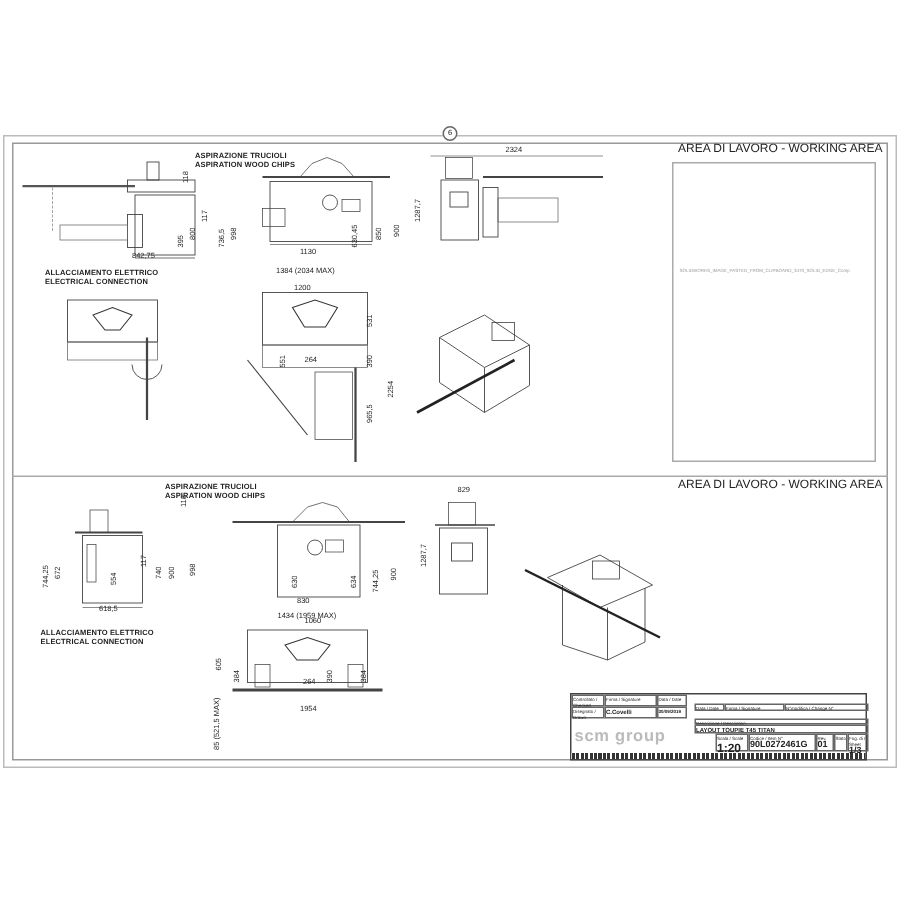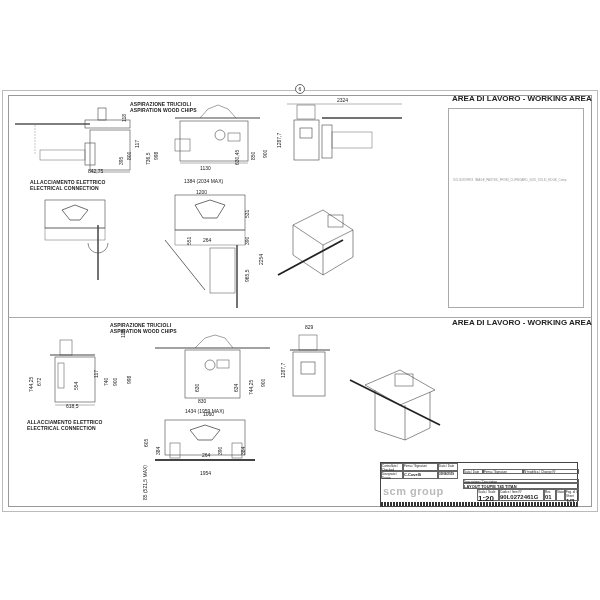--- a/index.html
+++ b/index.html
@@ -4,21 +4,21 @@
 <style>
   html,body{margin:0;padding:0;background:#fff;}
   body{width:600px;height:600px;position:relative;overflow:hidden;font-family:"Liberation Sans",sans-serif;color:#222;}
   .sheet{position:absolute;left:2px;top:90px;width:596px;height:422px;border:1px solid #bbb;box-sizing:border-box;}
   .inner{position:absolute;left:5px;top:4px;width:584px;height:412px;border:1px solid #999;box-sizing:border-box;}
   .divider{position:absolute;left:5px;top:226px;width:584px;height:1px;background:#aaa;}
   .ref-mark{position:absolute;left:295px;top:84px;width:8px;height:8px;border:1px solid #666;border-radius:50%;font-size:5px;text-align:center;line-height:8px;background:#fff;}
   .lbl{position:absolute;font-size:5px;line-height:6px;font-weight:bold;white-space:nowrap;letter-spacing:0.1px;}
   .dim{position:absolute;font-size:5px;white-space:nowrap;color:#222;}
   .dimv{position:absolute;font-size:5px;white-space:nowrap;transform:rotate(-90deg);transform-origin:left top;color:#222;}
-  .area-title{position:absolute;font-size:8px;font-weight:bold;white-space:nowrap;}
+  .area-title{position:absolute;font-size:8px;font-weight:normal;white-space:nowrap;}
   .work-box{position:absolute;border:1px solid #aaa;box-sizing:border-box;}
   .placeholder{position:absolute;font-size:3px;color:#999;white-space:nowrap;}
   svg{position:absolute;overflow:visible;}
   .tb{position:absolute;left:380px;top:462px;width:198px;height:45px;border:1px solid #444;box-sizing:border-box;font-size:3px;}
   .tb .cell{position:absolute;border:0.5px solid #666;box-sizing:border-box;}
   .tb .big{font-size:8px;font-weight:bold;}
   .tb .logo{position:absolute;left:2px;top:22px;font-size:11px;color:#bbb;font-weight:bold;letter-spacing:0.5px;}
   .tb .strip{position:absolute;left:0;top:39px;width:100%;height:4px;background:repeating-linear-gradient(90deg,#333 0 2px,#fff 2px 3px);}
 </style>
 </head>

